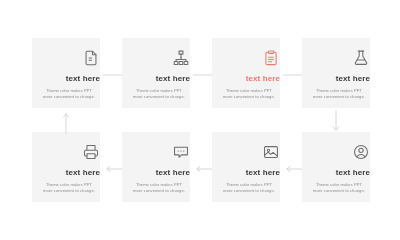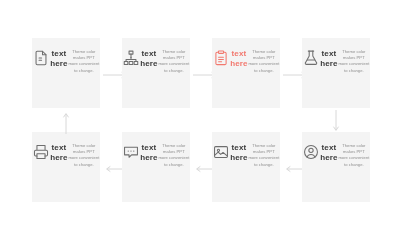--- a/index.html
+++ b/index.html
@@ -26,22 +26,22 @@
     width: 400px;
     height: 225px;
   }
   .card {
     position: absolute;
     width: 68px;
     height: 70px;
     background: #f4f4f4;
     box-sizing: border-box;
     display: flex;
-    flex-direction: row;
-    align-items: flex-start;
+    flex-direction: column;
+    align-items: flex-end;
     justify-content: flex-start;
     padding-top: 11px;
   }
   .card-icon {
     width: 18px;
     height: 18px;
     display: block;
     margin-bottom: 7px;
   }
   .card-icon svg {

